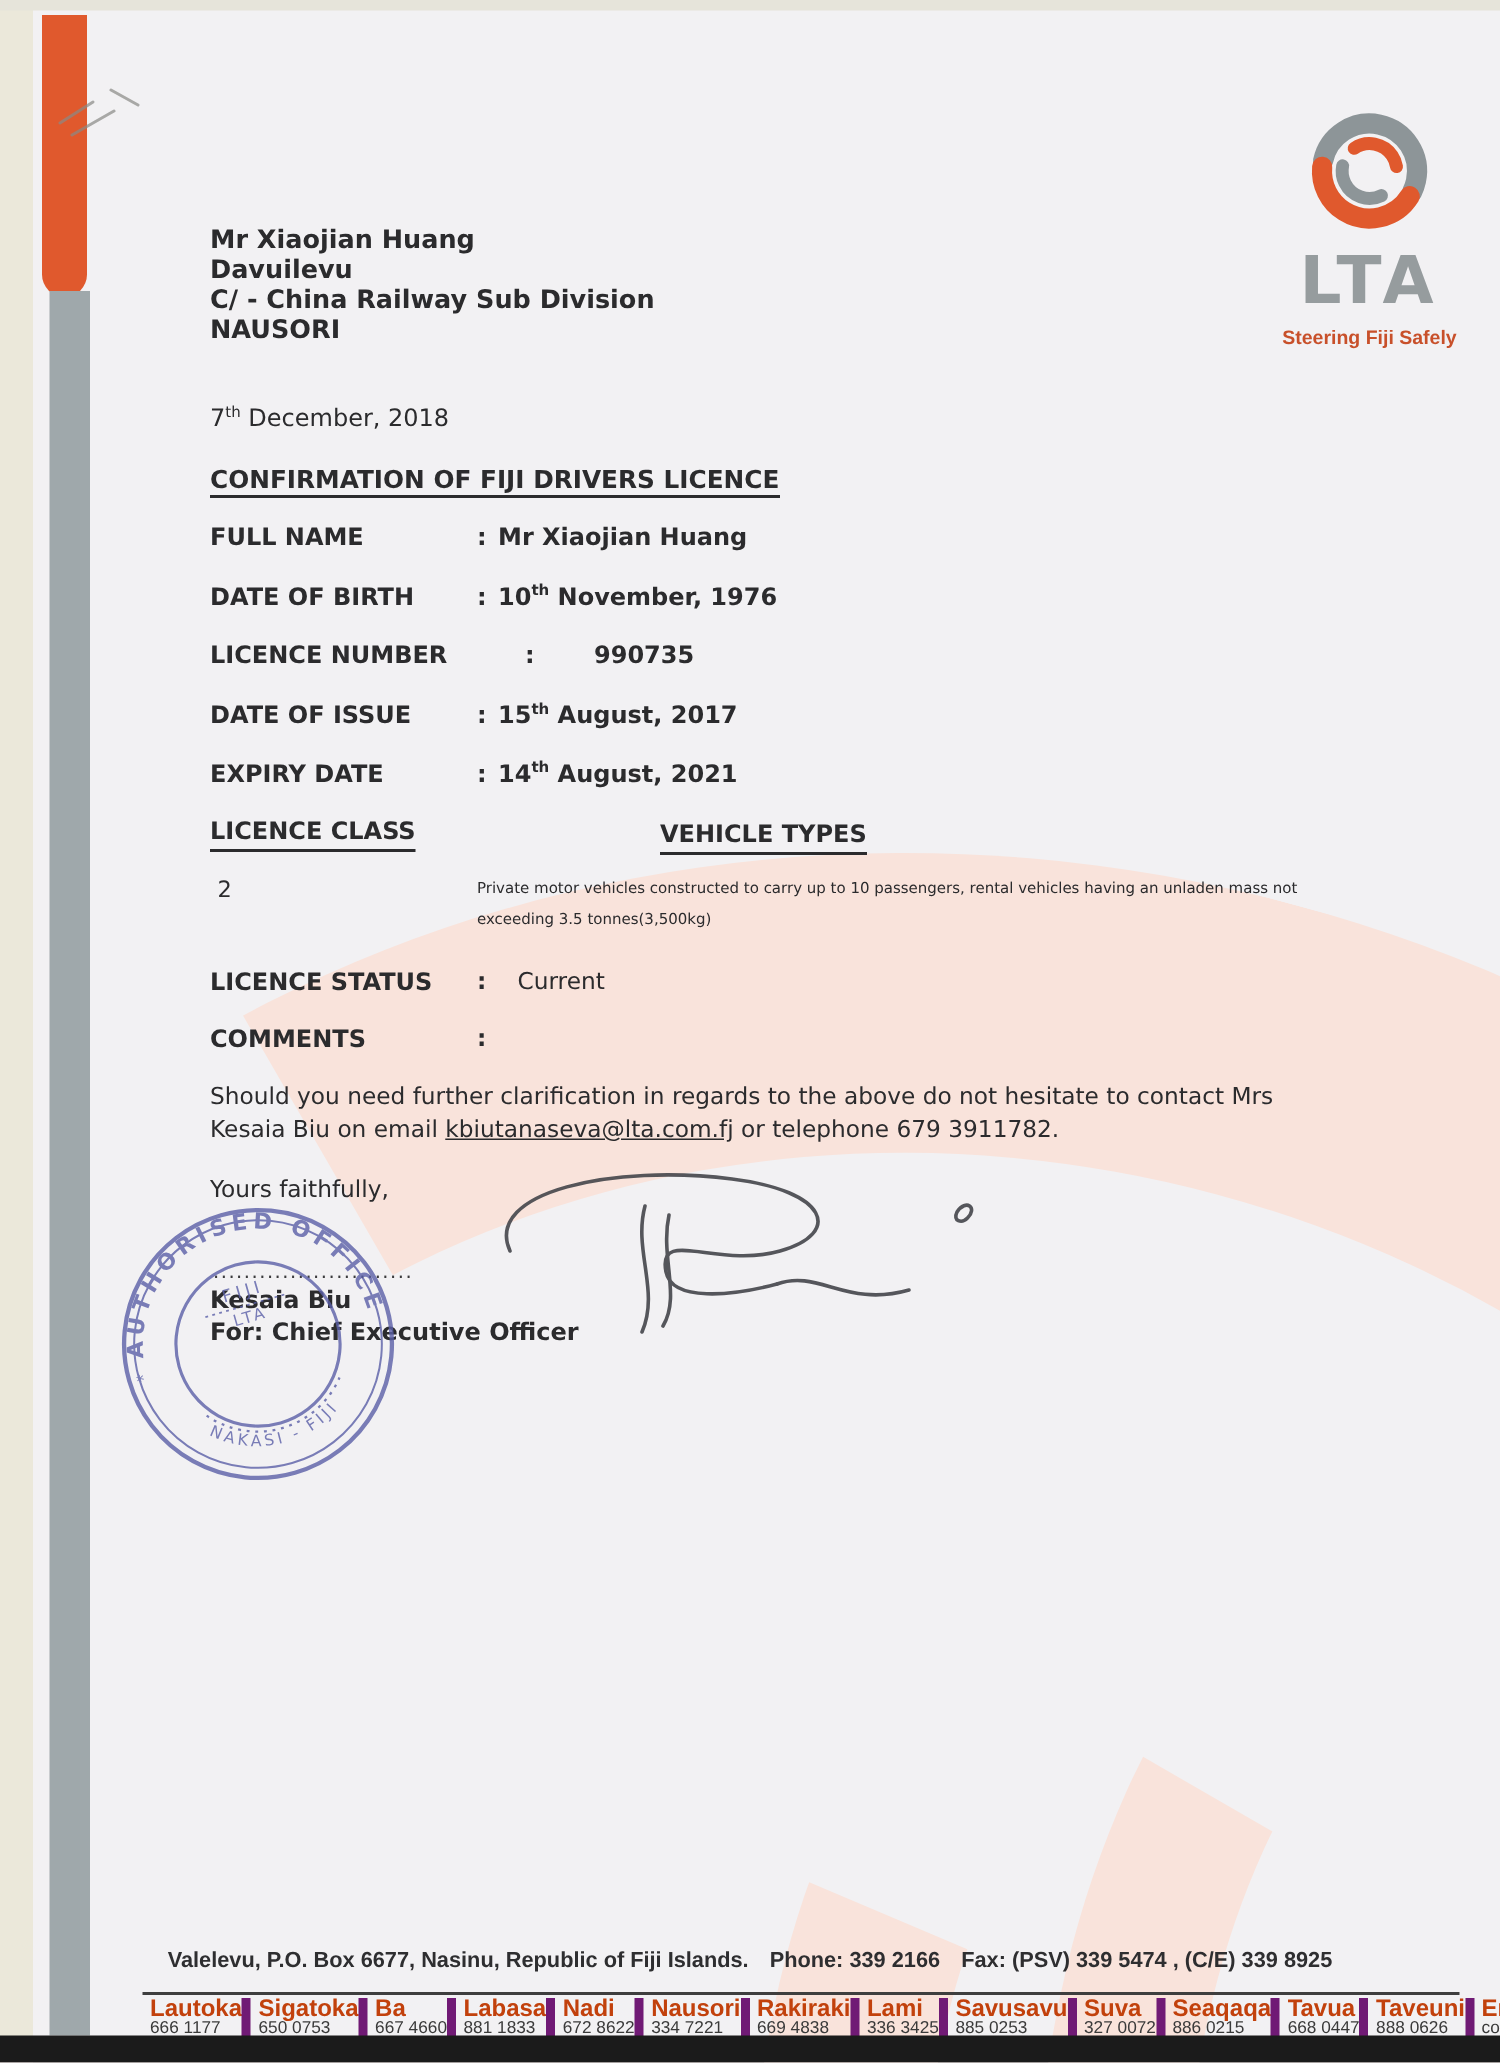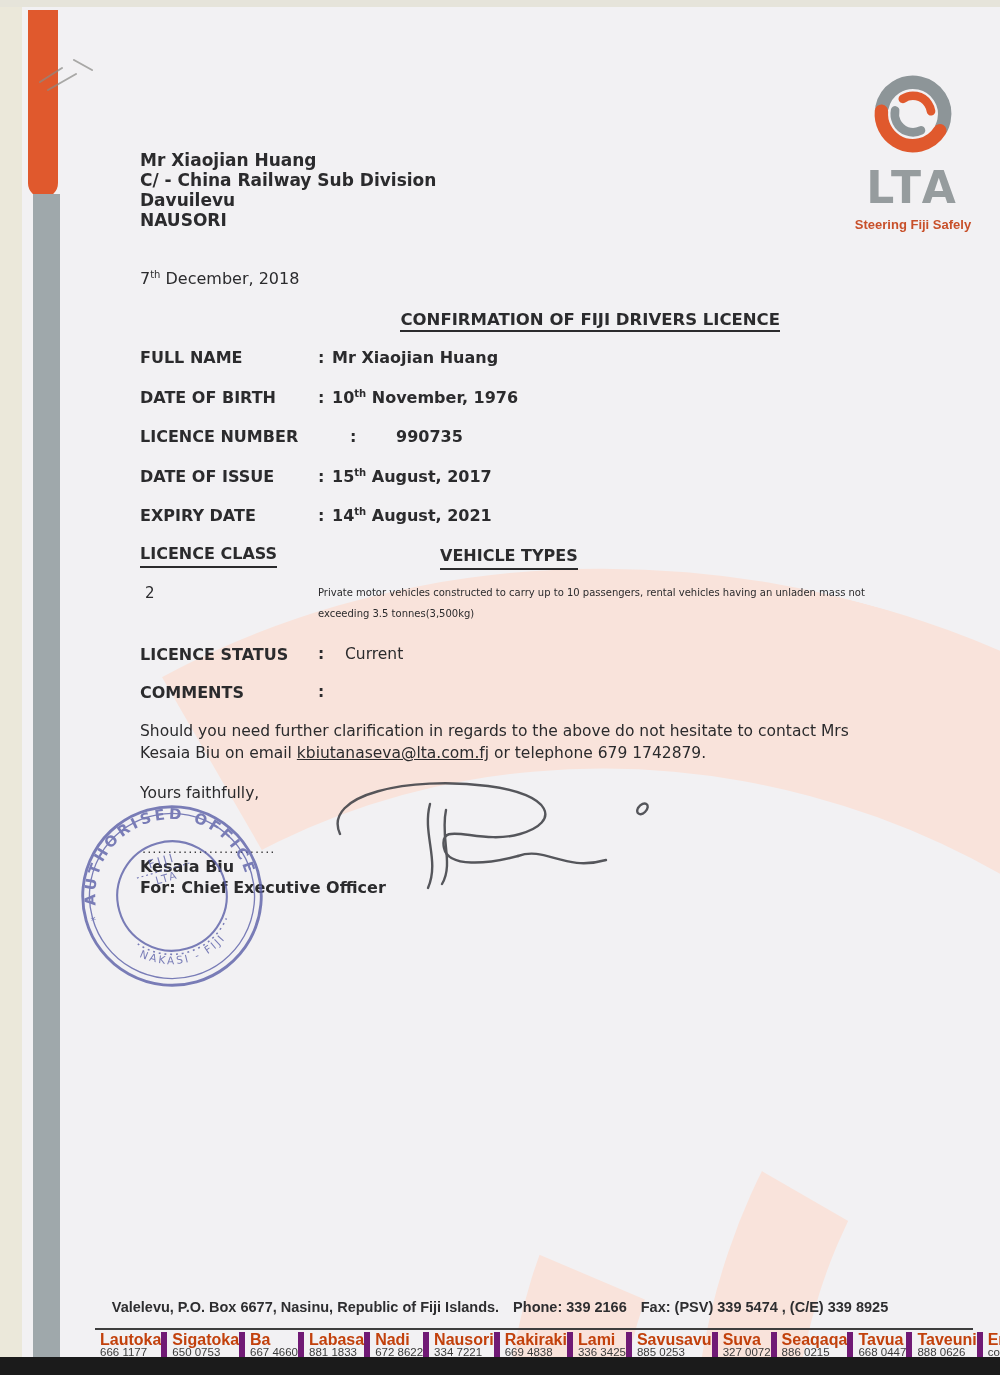--- a/index.html
+++ b/index.html
@@ -25,21 +25,21 @@
   
   .logo{position:absolute;left:838px;top:66px;width:150px;text-align:center;z-index:5;}
   .logo svg{width:96px;height:96px;}
   .logo-text{font-size:44px;font-weight:bold;color:#969c9e;letter-spacing:4px;line-height:40px;margin-top:2px;}
   .logo-tag{font-size:13px;font-weight:bold;color:#c8502a;margin-top:9px;font-family:"Liberation Sans",sans-serif;}
   
   .abs{position:absolute;z-index:5;}
   .recipient{left:140px;top:150px;font-size:17px;font-weight:bold;line-height:20px;}
   .dateline{left:140px;top:269px;font-size:16px;}
   sup{font-size:10px;}
-  .title{left:140px;top:310px;width:640px;text-align:right;font-size:16.5px;font-weight:bold;}
+  .title{left:140px;top:310px;width:640px;text-align:left;font-size:16.5px;font-weight:bold;}
   .title span{border-bottom:2px solid #2b2b2d;padding-bottom:1px;}
   .frow{position:absolute;left:140px;display:flex;font-size:16px;font-weight:bold;z-index:5;}
   .frow .lbl{width:178px;}
   .frow .col{width:14px;}
   .r1{top:348px;} .r2{top:388px;} .r3{top:427px;gap:32px;} .r4{top:467px;} .r5{top:506px;}
   .heading-ul{font-size:16px;font-weight:bold;border-bottom:2px solid #2b2b2d;padding-bottom:3px;}
   .lc-head{left:140px;top:544px;}
   .vt-head{left:440px;top:546px;}
   .class-val{left:145px;top:584px;font-size:15px;}
   .class-desc{left:318px;top:582px;width:558px;font-size:10px;line-height:21px;}
@@ -99,22 +99,22 @@
         <circle r="19" stroke="#8d9598" stroke-width="9" stroke-dasharray="42 78" transform="rotate(64)"></circle>
         <circle r="19" stroke="#e0592d" stroke-width="9" stroke-dasharray="38 82" transform="rotate(-124)"></circle>
       </g>
     </svg>
     <div class="logo-text">LTA</div>
     <div class="logo-tag">Steering Fiji Safely</div>
   </div>
 
   <div class="abs recipient">
     <div>Mr Xiaojian Huang</div>
+    <div>Davuilevu</div>
     <div>C/ - China Railway Sub Division</div>
-    <div>Davuilevu</div>
     <div>NAUSORI</div>
   </div>
 
   <div class="abs dateline"><span>7</span><sup>th</sup><span> December, 2018</span></div>
 
   <div class="abs title"><span>CONFIRMATION OF FIJI DRIVERS LICENCE</span></div>
 
   <div class="frow r1">
     <span class="lbl">FULL NAME</span>
       <span class="col">:</span>
@@ -149,21 +149,21 @@
   <div class="srow st">
     <span class="lbl">LICENCE STATUS</span>
       <span class="col">:</span>
     <span>Current</span>
   </div>
   <div class="srow cm">
     <span class="lbl">COMMENTS</span>
       <span class="col">:</span>
   </div>
 
-  <div class="abs closing"><span>Should you need further clarification in regards to the above do not hesitate to contact Mrs Kesaia Biu on email </span><span class="email">kbiutanaseva@lta.com.fj</span><span> or telephone 679 1742879.</span></div>
+  <div class="abs closing"><span>Should you need further clarification in regards to the above do not hesitate to contact Mrs Kesaia Biu on email </span><span class="email">kbiutanaseva@lta.com.fj</span><span> or telephone 679 3911782.</span></div>
 
   <div class="abs faithfully">Yours faithfully,</div>
   <div class="abs dotline">..........................</div>
   <div class="abs sig-name">Kesaia Biu</div>
   <div class="abs sig-role">For: Chief Executive Officer</div>
 
   <svg class="stamp" viewBox="0 0 200 200">
     <defs>
       <path id="stArcTop" d="M 20,100 A 80,80 0 0 1 180,100"></path>
       <path id="stArcBot" d="M 32,126 A 74,74 0 0 0 168,126"></path>

